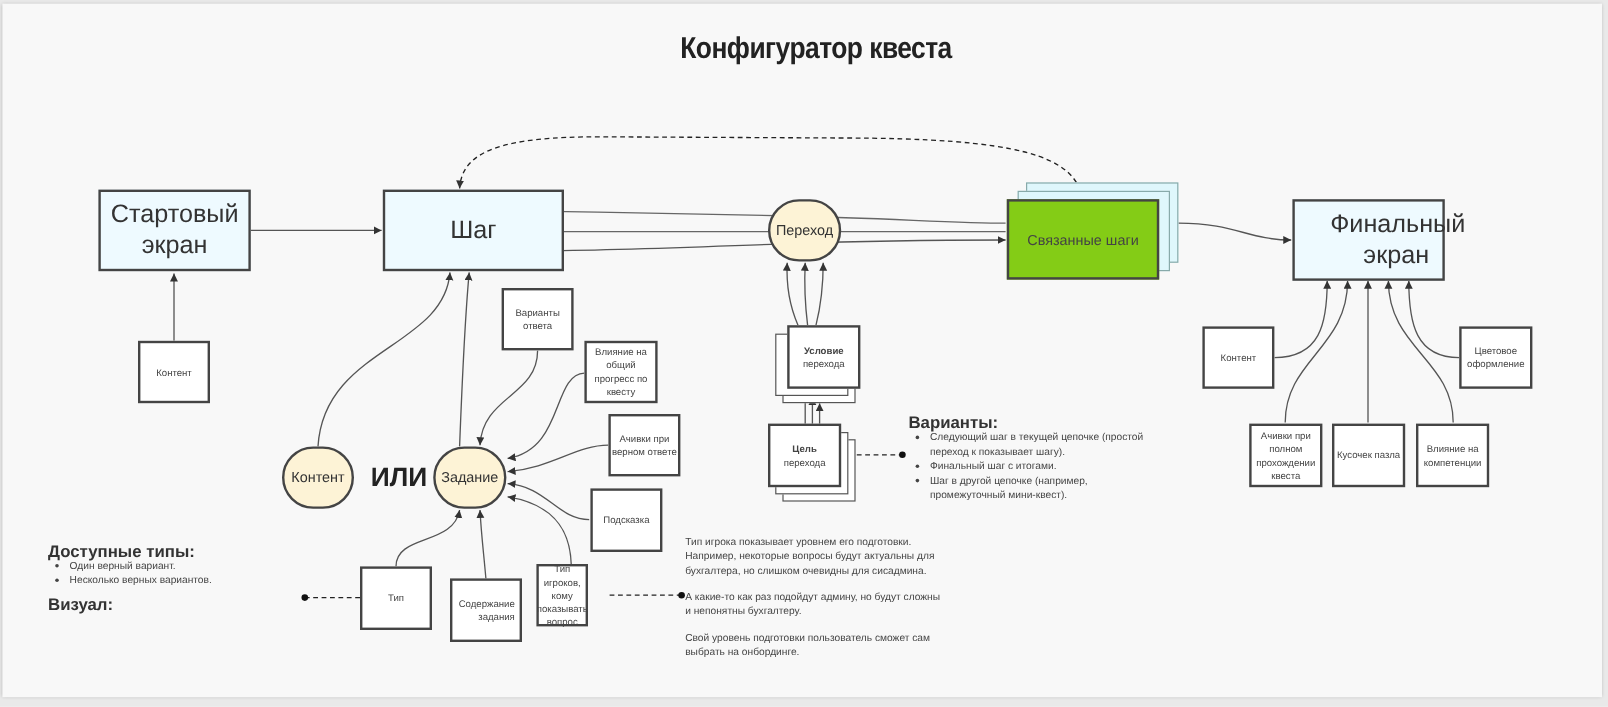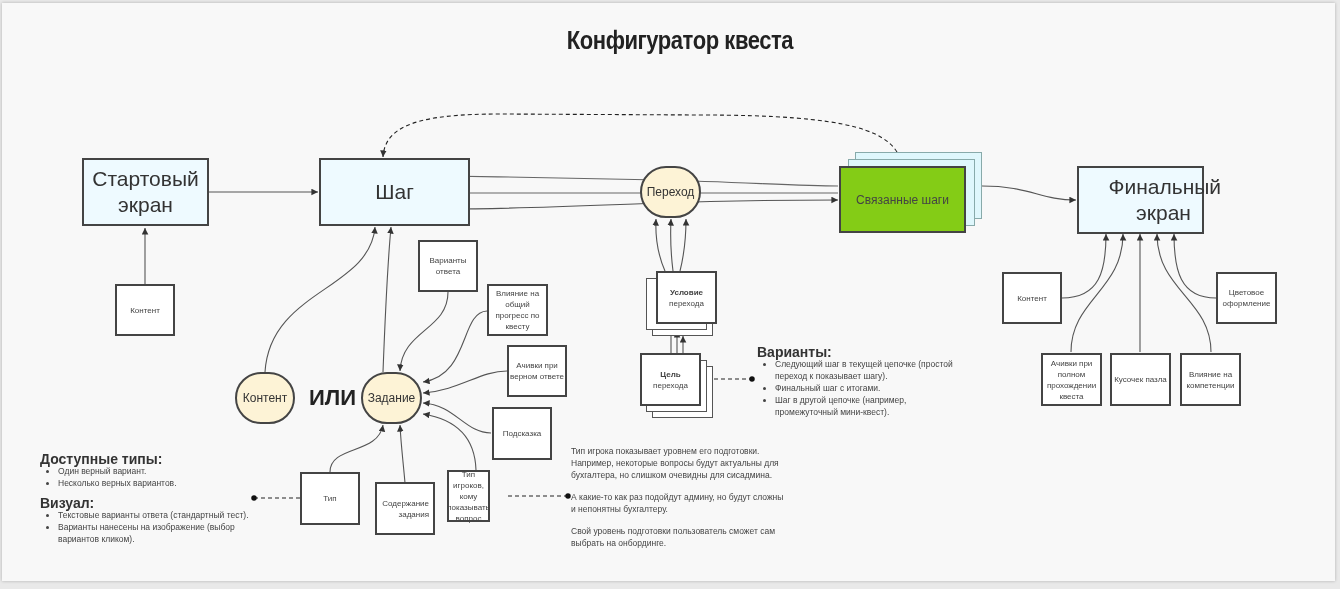--- a/index.html
+++ b/index.html
@@ -167,24 +167,20 @@
     <span style="width:52px;">Влияние на компетенции</span>
   </div>
 
 <div class="note" style="left:40px;top:453px;width:220px;">
   <h4>Доступные типы:</h4>
   <ul>
     <li>Один верный вариант.</li>
     <li>Несколько верных вариантов.</li>
   </ul>
   <h4 style="margin-top:8px;">Визуал:</h4>
-  <ul>
-    <li>Текстовые варианты ответа (стандартный тест).</li>
-    <li>Варианты нанесены на изображение (выбор вариантов кликом).</li>
-  </ul>
 </div>
 
 <div class="note" style="left:757px;top:346px;width:205px;">
   <h4>Варианты:</h4>
   <ul>
     <li>Следующий шаг в текущей цепочке (простой переход к показывает шагу).</li>
     <li>Финальный шаг с итогами.</li>
     <li>Шаг в другой цепочке (например, промежуточный мини-квест).</li>
   </ul>
 </div>

